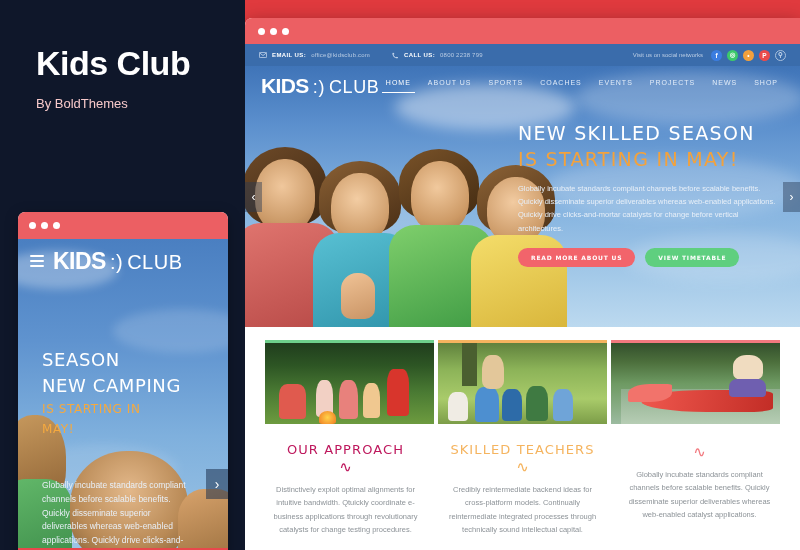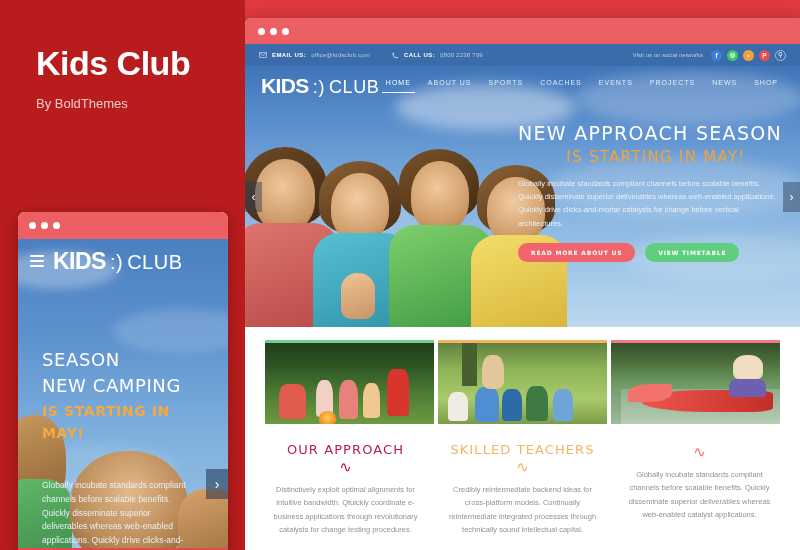--- a/index.html
+++ b/index.html
@@ -6,21 +6,21 @@
   html,body { width:800px; height:550px; overflow:hidden; }
   body {
     font-family:"Liberation Sans", sans-serif;
     background:#e03a3e;
     position:relative;
   }
 
   
   .left-panel{
     position:absolute; left:0; top:0; width:245px; height:550px;
-    background:#b91c1c; z-index:5;
+    background:#0f172a; z-index:5;
   }
   .title-block{ position:absolute; left:36px; top:46px; width:200px; }
   .title-main{
     font-size:34px; font-weight:bold; color:#ffffff; letter-spacing:-0.5px;
     line-height:1.05; white-space:nowrap;
   }
   .title-sub{
     font-size:25px; font-weight:300; color:#ffffff; margin-top:4px;
     line-height:1.1;
   }
@@ -59,22 +59,22 @@
   .m-logo .b{ font-size:23px; font-weight:bold; color:#fff; letter-spacing:-0.5px; }
   .m-logo .s{ font-size:20px; color:#fff; font-weight:300; letter-spacing:0.5px; }
   .mobile-hero{
     position:absolute; left:24px; top:108px; width:160px; z-index:4;
   }
   .m-h-white{
     font-family:"DejaVu Sans", sans-serif; font-size:18px; color:#fff;
     line-height:1.45; letter-spacing:0.6px;
   }
   .m-h-or{
-    font-family:"DejaVu Sans", sans-serif; font-size:14px; color:#f5a93f;
-    line-height:1.45; letter-spacing:0.6px; margin-top:2px;font-weight:bold;
+    font-family:"DejaVu Sans", sans-serif; font-size:12px; color:#f5a93f;
+    line-height:1.45; letter-spacing:0.6px; margin-top:2px;
   }
   .mobile-p{
     position:absolute; left:24px; top:240px; width:150px; z-index:4;
     font-size:8.5px; line-height:1.62; color:#e8eff7;
   }
   .mobile-arrow{
     position:absolute; right:0; top:230px; width:22px; height:30px;
     background:rgba(30,50,78,0.55); z-index:5;
     display:flex; align-items:center; justify-content:center;
     color:#fff; font-size:14px;
@@ -154,21 +154,21 @@
 
   .hero-text{
     position:absolute; right:6px; top:56px; width:276px; z-index:6;
   }
   .hero-h1{
     font-family:"DejaVu Sans", sans-serif;
     font-size:19px; color:#ffffff; letter-spacing:1.3px; line-height:1.2;
   }
   .hero-h2{
     font-family:"DejaVu Sans", sans-serif;
-    font-size:15px; color:#f3a23c; letter-spacing:1.3px; line-height:1.2; margin-top:3px;text-align:center;
+    font-size:19px; color:#f3a23c; letter-spacing:1.3px; line-height:1.2; margin-top:3px;
   }
   .hero-p{
     font-size:7.5px; line-height:1.78; color:#e7eff8; margin-top:11px; width:258px;
   }
   .hero-btns{ display:flex; gap:10px; margin-top:13px; }
   .btn{
     border-radius:14px; padding:6px 13px; font-size:6px;
     letter-spacing:0.8px; color:#fff; font-weight:bold;
     font-family:"DejaVu Sans", sans-serif;
   }
@@ -351,21 +351,21 @@
         <a href="#">SPORTS</a>
         <a href="#">COACHES</a>
         <a href="#">EVENTS</a>
         <a href="#">PROJECTS</a>
         <a href="#">NEWS</a>
         <a href="#">SHOP</a>
       </nav>
     </div>
 
     <div class="hero-text">
-      <div class="hero-h1">NEW APPROACH SEASON</div>
+      <div class="hero-h1">NEW SKILLED SEASON</div>
       <div class="hero-h2">IS STARTING IN MAY!</div>
       <p class="hero-p">Globally incubate standards compliant channels before scalable benefits. Quickly disseminate superior deliverables whereas web-enabled applications. Quickly drive clicks-and-mortar catalysts for change before vertical architectures.</p>
       <div class="hero-btns">
         <span class="btn pink">READ MORE ABOUT US</span>
         <span class="btn green">VIEW TIMETABLE</span>
       </div>
     </div>
 
     <div class="hero-arrow left">‹</div>
     <div class="hero-arrow right">›</div>

